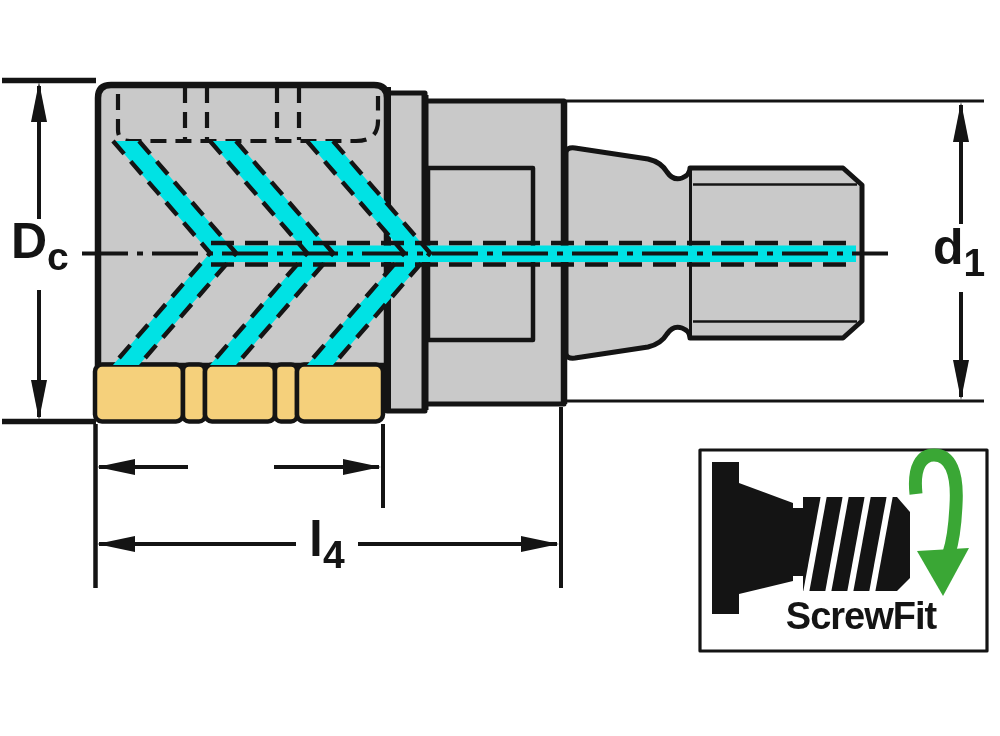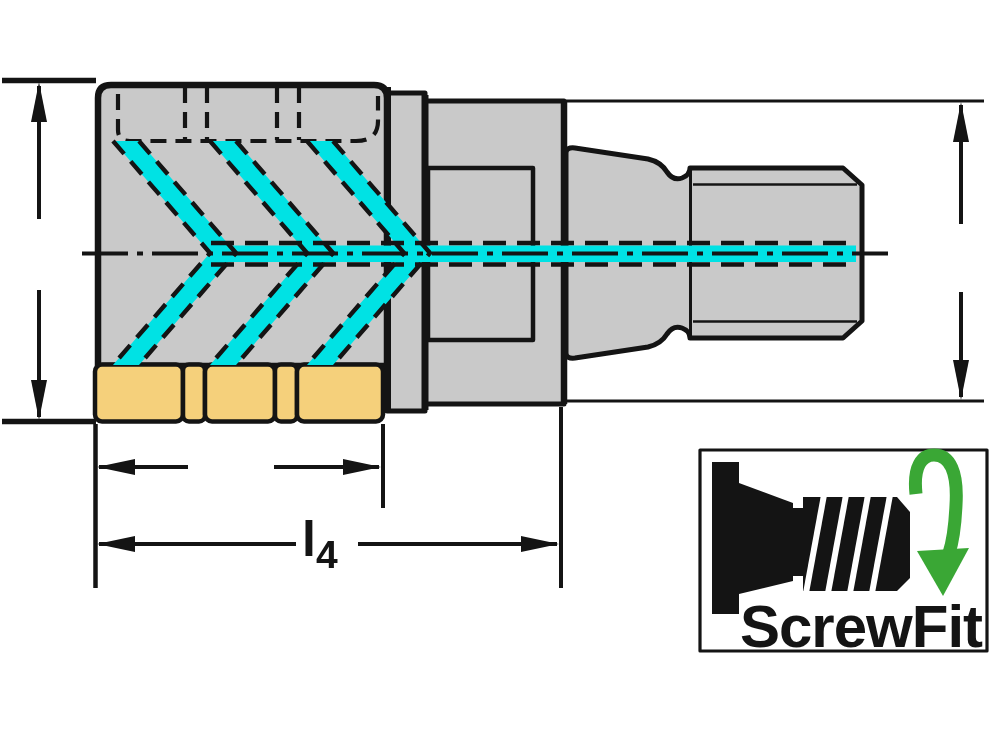--- a/index.html
+++ b/index.html
@@ -9,21 +9,21 @@
   }
   .stage svg{position:absolute;left:0;top:0;}
   .dim-label{
     position:absolute;color:#141414;font-weight:bold;line-height:1;
     white-space:nowrap;
   }
   .dim-label .m{font-size:50px;}
   .dim-label .s{font-size:39px;vertical-align:-12px;}
   .logo-text{
     position:absolute;left:726px;top:597px;width:270px;text-align:center;
-    font-size:60px;font-weight:bold;color:#141414;letter-spacing:-1px;line-height:1;
+    font-size:38px;font-weight:bold;color:#141414;letter-spacing:-1px;line-height:1;
   }
 </style>
 </head>
 <body>
 
 <div class="stage">
 
 <svg width="1000" height="736" viewBox="0 0 1000 736">
   <g fill="none" stroke-linejoin="round" stroke="#141414">
 
@@ -140,20 +140,22 @@
         </g>
       </g>
       <g>
         <path d="M916,494 C913,466 922,455 934,455 C950,455 958,472 956,505 C955,527 953,541 949,553" stroke-width="13" fill="none" stroke="#3aa735"></path>
         <polygon stroke="none" points="917,551 969,548 943,596" fill="#3aa735"></polygon>
       </g>
     </g>
   </g>
 </svg>
 
+<div class="dim-label" style="left:11px;top:216px;"><span class="m">D</span><span class="s">c</span></div>
+
+<div class="dim-label" style="left:933px;top:222px;"><span class="m">d</span><span class="s">1</span></div>
 
 
-
-<div class="dim-label" style="left:302px;top:514px;"><span class="m">l</span><span class="s">4</span></div>
+<div class="dim-label" style="left:309px;top:514px;"><span class="m">l</span><span class="s">4</span></div>
 
 <div class="logo-text">ScrewFit</div>
 
 </div>
 
 </body></html>

